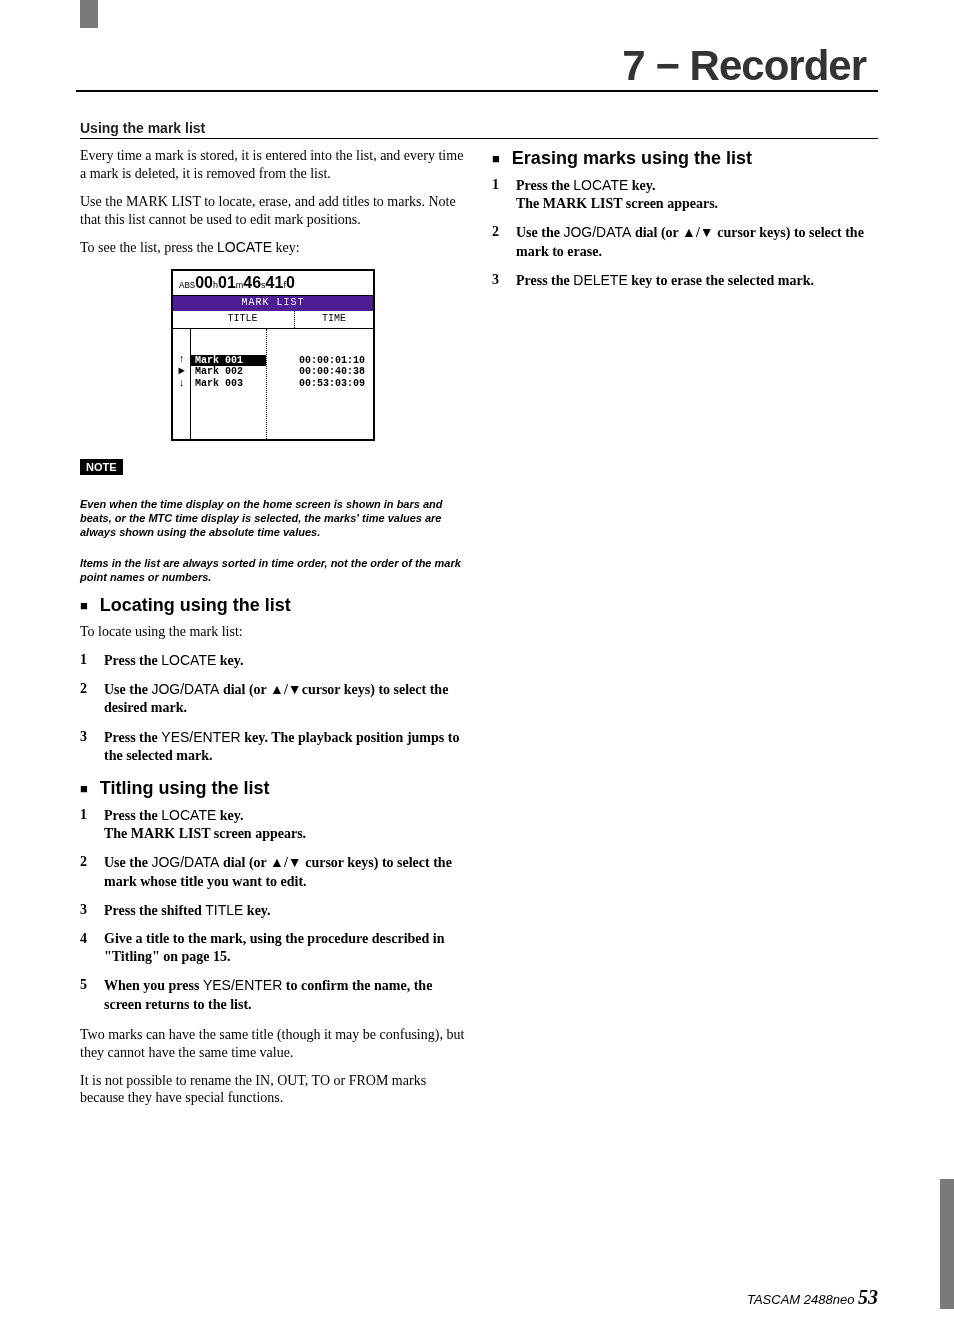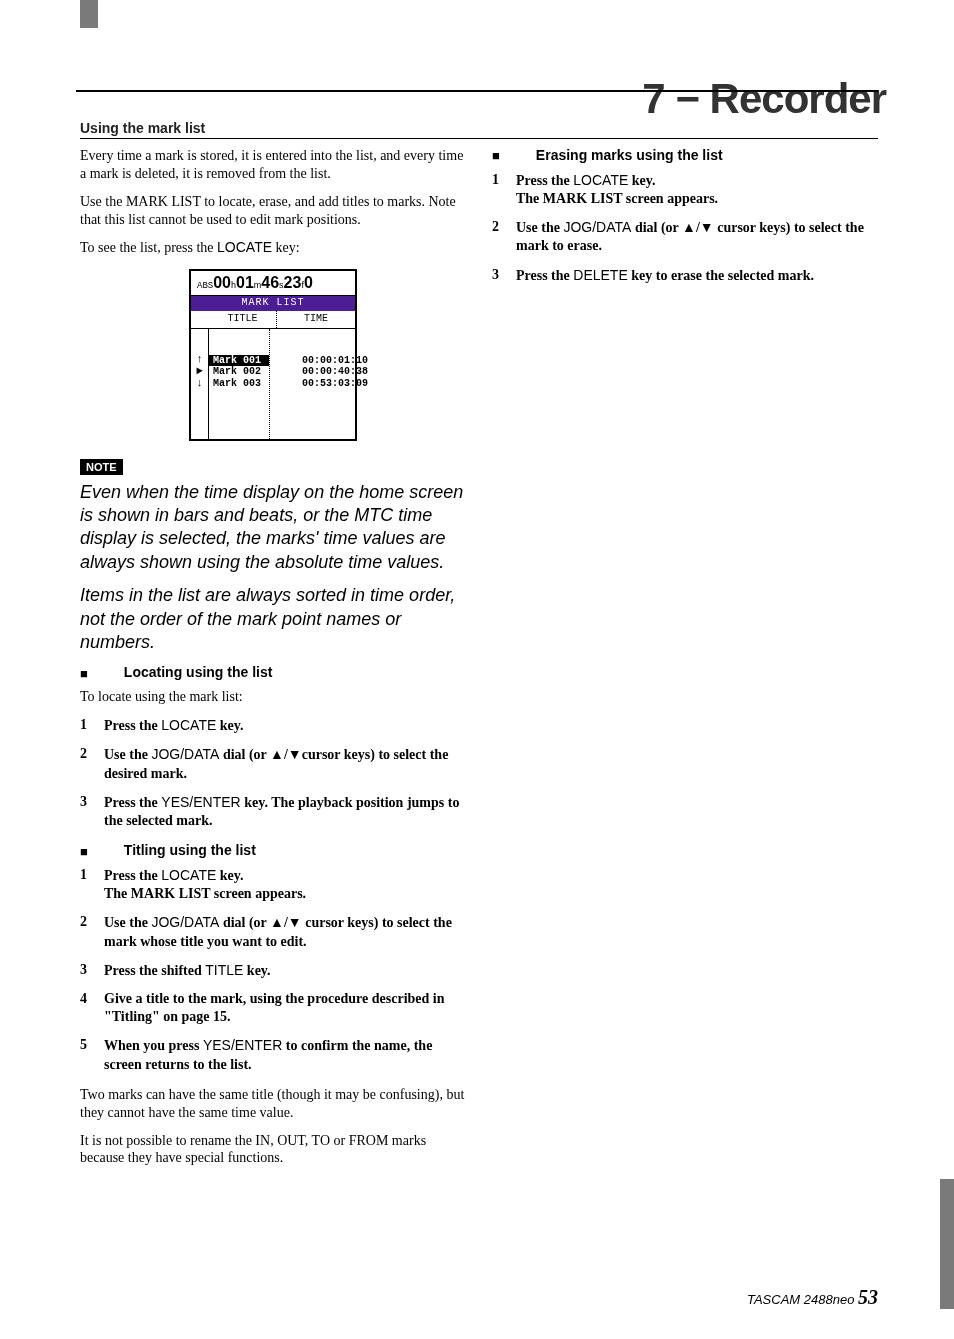--- a/index.html
+++ b/index.html
@@ -21,27 +21,26 @@
     position: absolute;
     top: 0;
     left: 80px;
     width: 18px;
     height: 28px;
     background: #7a7a7a;
   }
   .main-title {
     position: absolute;
     top: 42px;
-    right: 68px;
+    right: 88px;
     font-family: Arial, Helvetica, sans-serif;
     font-weight: 900;
     font-size: 42px;
     color: #333;
     letter-spacing: -1px;
-    margin-top: 33px;
   }
   .title-rule {
     position: absolute;
     top: 90px;
     left: 76px;
     right: 76px;
     border-top: 2px solid #000;
   }
   .section-heading {
     font-family: Arial, Helvetica, sans-serif;
@@ -78,41 +77,41 @@
     font-family: Arial, Helvetica, sans-serif;
     font-weight: bold;
     font-size: 11px;
     padding: 1px 6px;
     margin-top: 8px;
     margin-bottom: 6px;
   }
   .note-text {
     font-family: Arial, Helvetica, sans-serif;
     font-style: italic;
-    font-weight: normal;
-    font-size: 18px;
+    font-weight: bold;
+    font-size: 11px;
     line-height: 1.3;
     margin-bottom: 10px;
+    margin-top: 16px;
   }
   .sub-head {
     display: flex;
     align-items: center;
     gap: 12px;
     margin-top: 10px;
     margin-bottom: 6px;
   }
   .bullet-sq {
     font-size: 13px;
     line-height: 1;
   }
   .sub-head-text {
     font-family: Arial, Helvetica, sans-serif;
     font-weight: bold;
-    font-size: 14px;
-    margin-left: 24px;
+    font-size: 18px;
   }
   ol.steps {
     list-style: none;
     counter-reset: step;
     margin-bottom: 12px;
   }
   ol.steps li {
     counter-increment: step;
     position: relative;
     padding-left: 24px;
@@ -124,21 +123,21 @@
   ol.steps li::before {
     content: counter(step);
     position: absolute;
     left: 0;
     top: 0;
     font-weight: bold;
     font-family: "Times New Roman", serif;
   }
   .screen-figure {
     margin: 12px auto 10px auto;
-    width: 168px;
+    width: 204px;
   }
   .screen-outer {
     border: 2px solid #000;
     background: #fff;
   }
   .time-bar {
     padding: 2px 6px 2px 6px;
     border-bottom: 1px solid #000;
     font-family: "Courier New", monospace;
     font-size: 11px;
@@ -240,21 +239,21 @@
         <div class="screen-figure">
           <div class="screen-outer">
             <div class="time-bar">
               <span style="font-size:9px;">ABS</span>
               <span class="time-big">00</span>
                 <span class="time-sub">h</span>
               <span class="time-big">01</span>
                 <span class="time-sub">m</span>
               <span class="time-big">46</span>
                 <span class="time-sub">s</span>
-              <span class="time-big">23</span>
+              <span class="time-big">41</span>
                 <span class="time-sub">f</span>
               <span class="time-big">0</span>
             </div>
             <div class="screen-label-bar">MARK LIST</div>
             <div class="screen-cols">
               <div class="c1"></div>
               <div class="c2">TITLE</div>
               <div class="c3">TIME</div>
             </div>
             <div class="screen-body">

